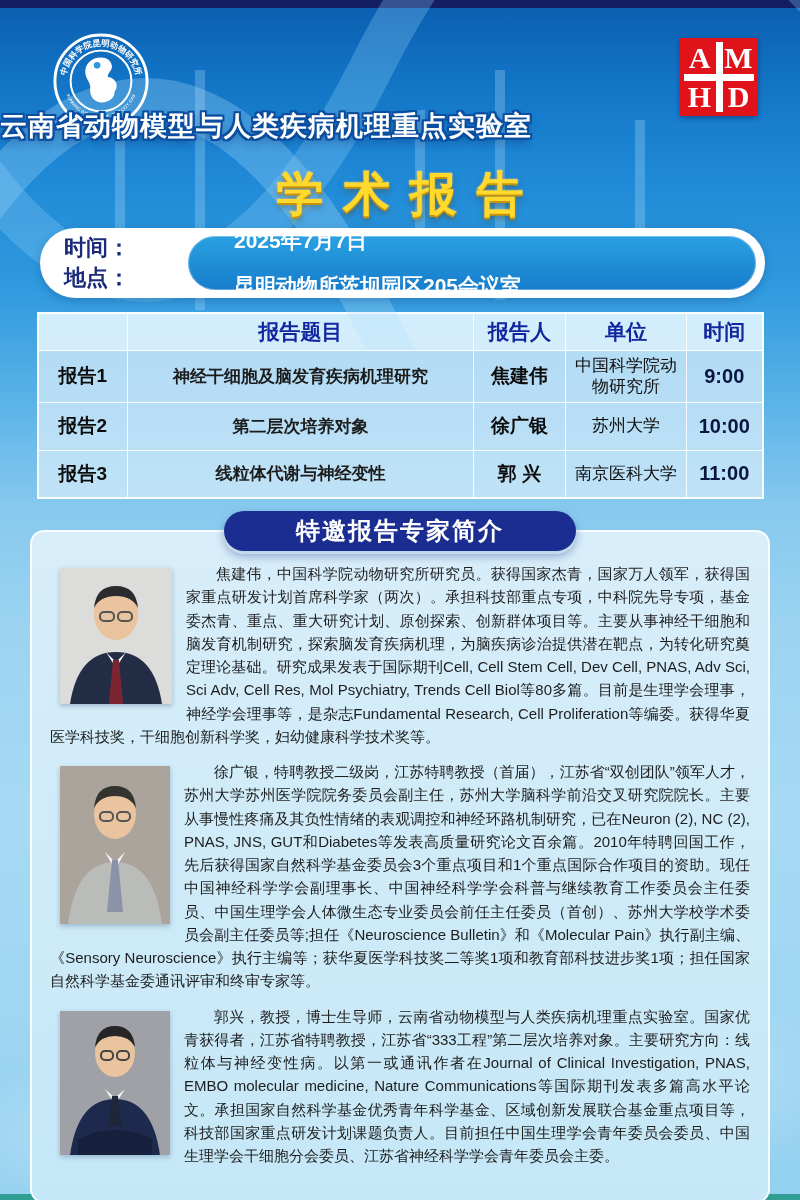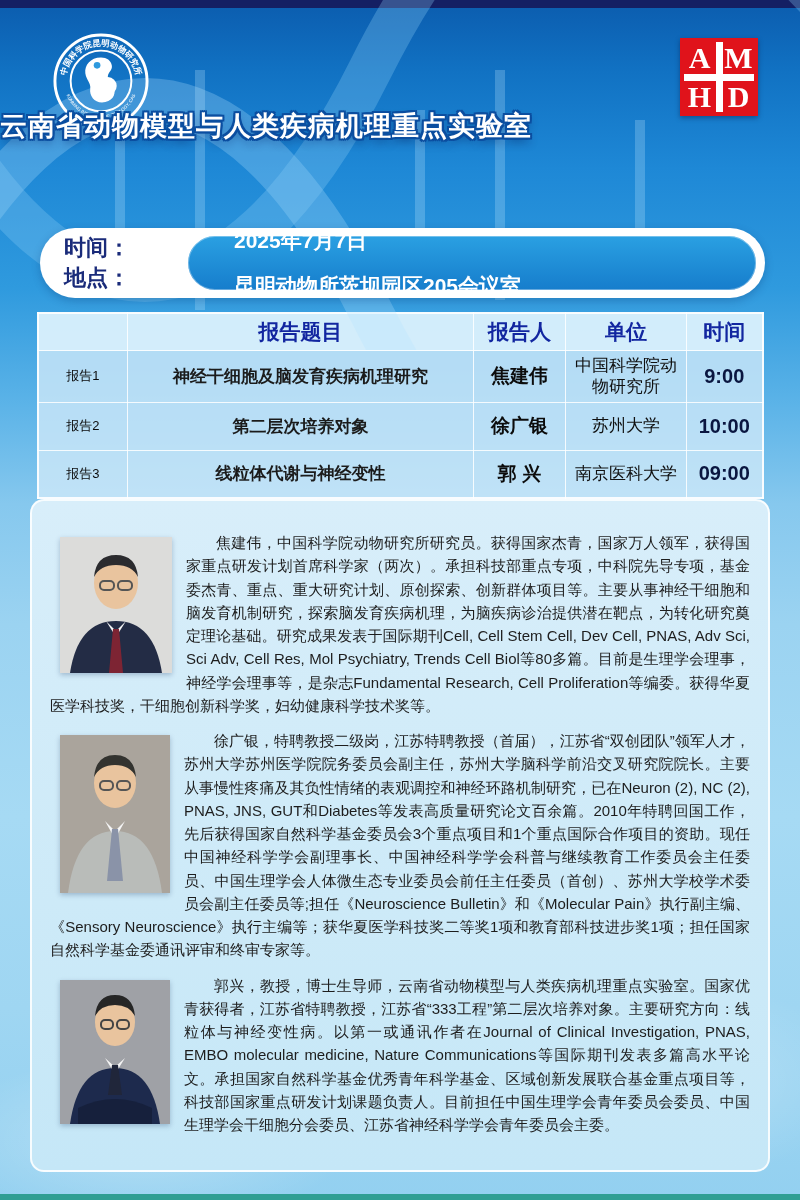--- a/index.html
+++ b/index.html
@@ -66,21 +66,21 @@
   
   table.schedule{
     width:725px; margin:14px auto 0; border-collapse:collapse; table-layout:fixed;
     background:rgba(206,233,249,.8); border:2px solid rgba(255,255,255,.9);
   }
   table.schedule th, table.schedule td{
     border:1.5px solid rgba(255,255,255,.85); text-align:center; vertical-align:middle; padding:4px 6px;
   }
   table.schedule th{ height:24px; font-size:21px; font-weight:bold; color:#1226a0; background:rgba(214,238,252,.9); }
   table.schedule td{ height:48px; }
-  td.col-idx{ font-size:13px; font-weight:normal; color:#0c0c0c; }
+  td.col-idx{ font-size:19px; font-weight:bold; color:#0c0c0c; }
   td.col-title{ text-align:left; padding-left:16px; font-size:17px; font-weight:bold; color:#1b1b1b; }
   td.col-name{ font-size:19px; font-weight:bold; color:#0c0c0c; }
   td.col-unit{ font-size:17px; color:#101010; line-height:1.25; }
   td.col-time{ font-family:Liberation Sans, sans-serif; font-size:20px; font-weight:bold; color:#0a1640; }
 
   
   .banner{
     position:relative; z-index:2; width:352px; margin:12px auto -21px; height:40px;
     background:#1b2d91; border-radius:20px; display:flex; align-items:center; justify-content:center;
     color:#fff; font-size:24px; font-weight:bold; letter-spacing:2px;
@@ -142,20 +142,21 @@
     <div class="amhd-logo">
       <div class="bar-v"></div>
       <div class="bar-h"></div>
       <span class="amhd-a">A</span>
       <span class="amhd-m">M</span>
       <span class="amhd-h">H</span>
       <span class="amhd-d">D</span>
     </div>
 
     <div class="main-title">云南省动物模型与人类疾病机理重点实验室</div>
+    <div class="subtitle">学术报告</div>
   </div>
 
   <div class="info-box">
     <div class="info-labels">
       <div>时间：</div>
       <div>地点：</div>
     </div>
     <div class="info-values">
       <div>2025年7月7日</div>
       <div>昆明动物所茨坝园区205会议室</div>
@@ -192,25 +193,26 @@
         <td class="col-title">第二层次培养对象</td>
         <td class="col-name">徐广银</td>
         <td class="col-unit">苏州大学</td>
         <td class="col-time">10:00</td>
       </tr>
       <tr>
         <td class="col-idx">报告3</td>
         <td class="col-title">线粒体代谢与神经变性</td>
         <td class="col-name">郭 兴</td>
         <td class="col-unit">南京医科大学</td>
-        <td class="col-time">09:00</td>
+        <td class="col-time">11:00</td>
       </tr>
     </tbody>
   </table>
 
+  <div class="banner">特邀报告专家简介</div>
 
   <div class="bio-panel">
 
     <div class="bio">
       <svg class="photo" width="112" height="136" viewBox="0 0 112 136">
         <rect width="112" height="136" fill="#dcdcda"></rect>
         <ellipse cx="56" cy="46" rx="22" ry="26" fill="#e9c49e"></ellipse>
         <path d="M34 40 q2 -22 22 -22 q20 0 22 22 q-6 -12 -22 -12 q-16 0 -22 12z" fill="#2b2b2e"></path>
         <rect x="40" y="44" width="14" height="9" rx="4" fill="none" stroke="#555" stroke-width="2"></rect>
         <rect x="58" y="44" width="14" height="9" rx="4" fill="none" stroke="#555" stroke-width="2"></rect>

